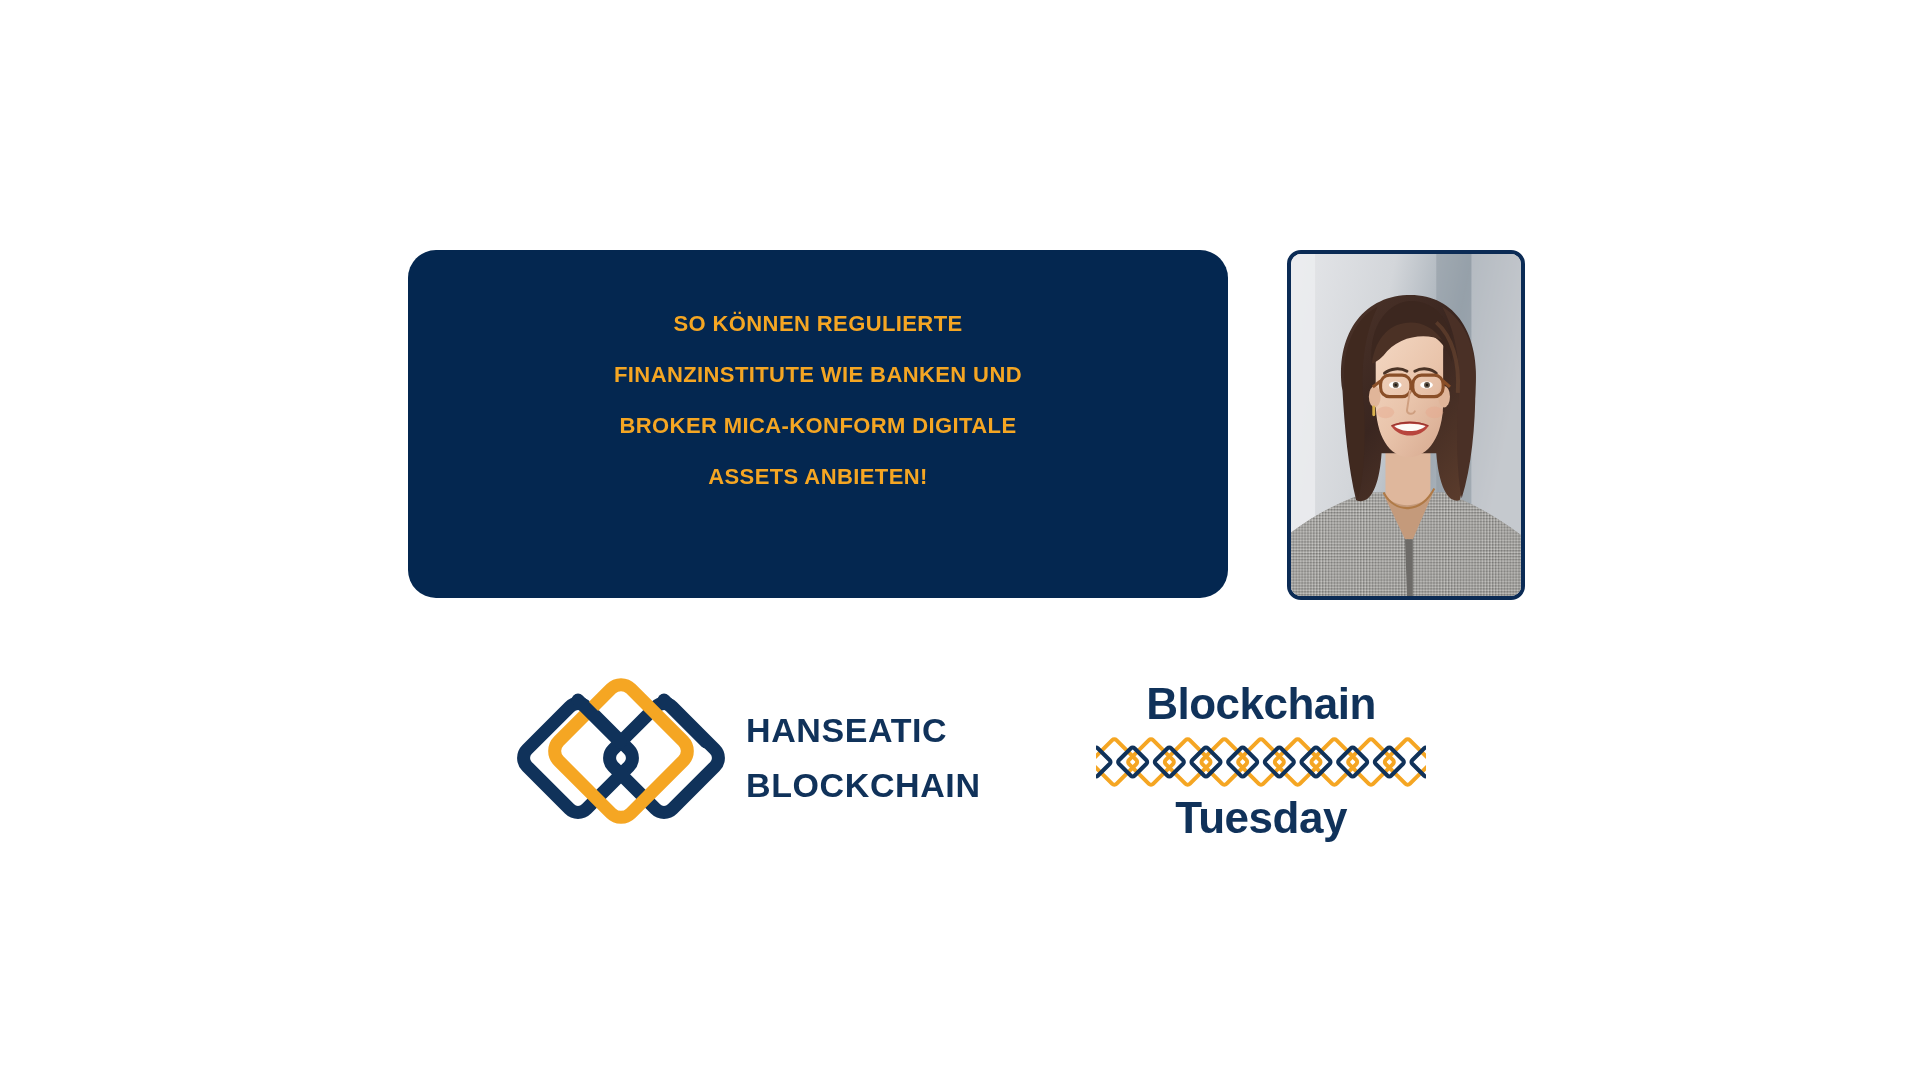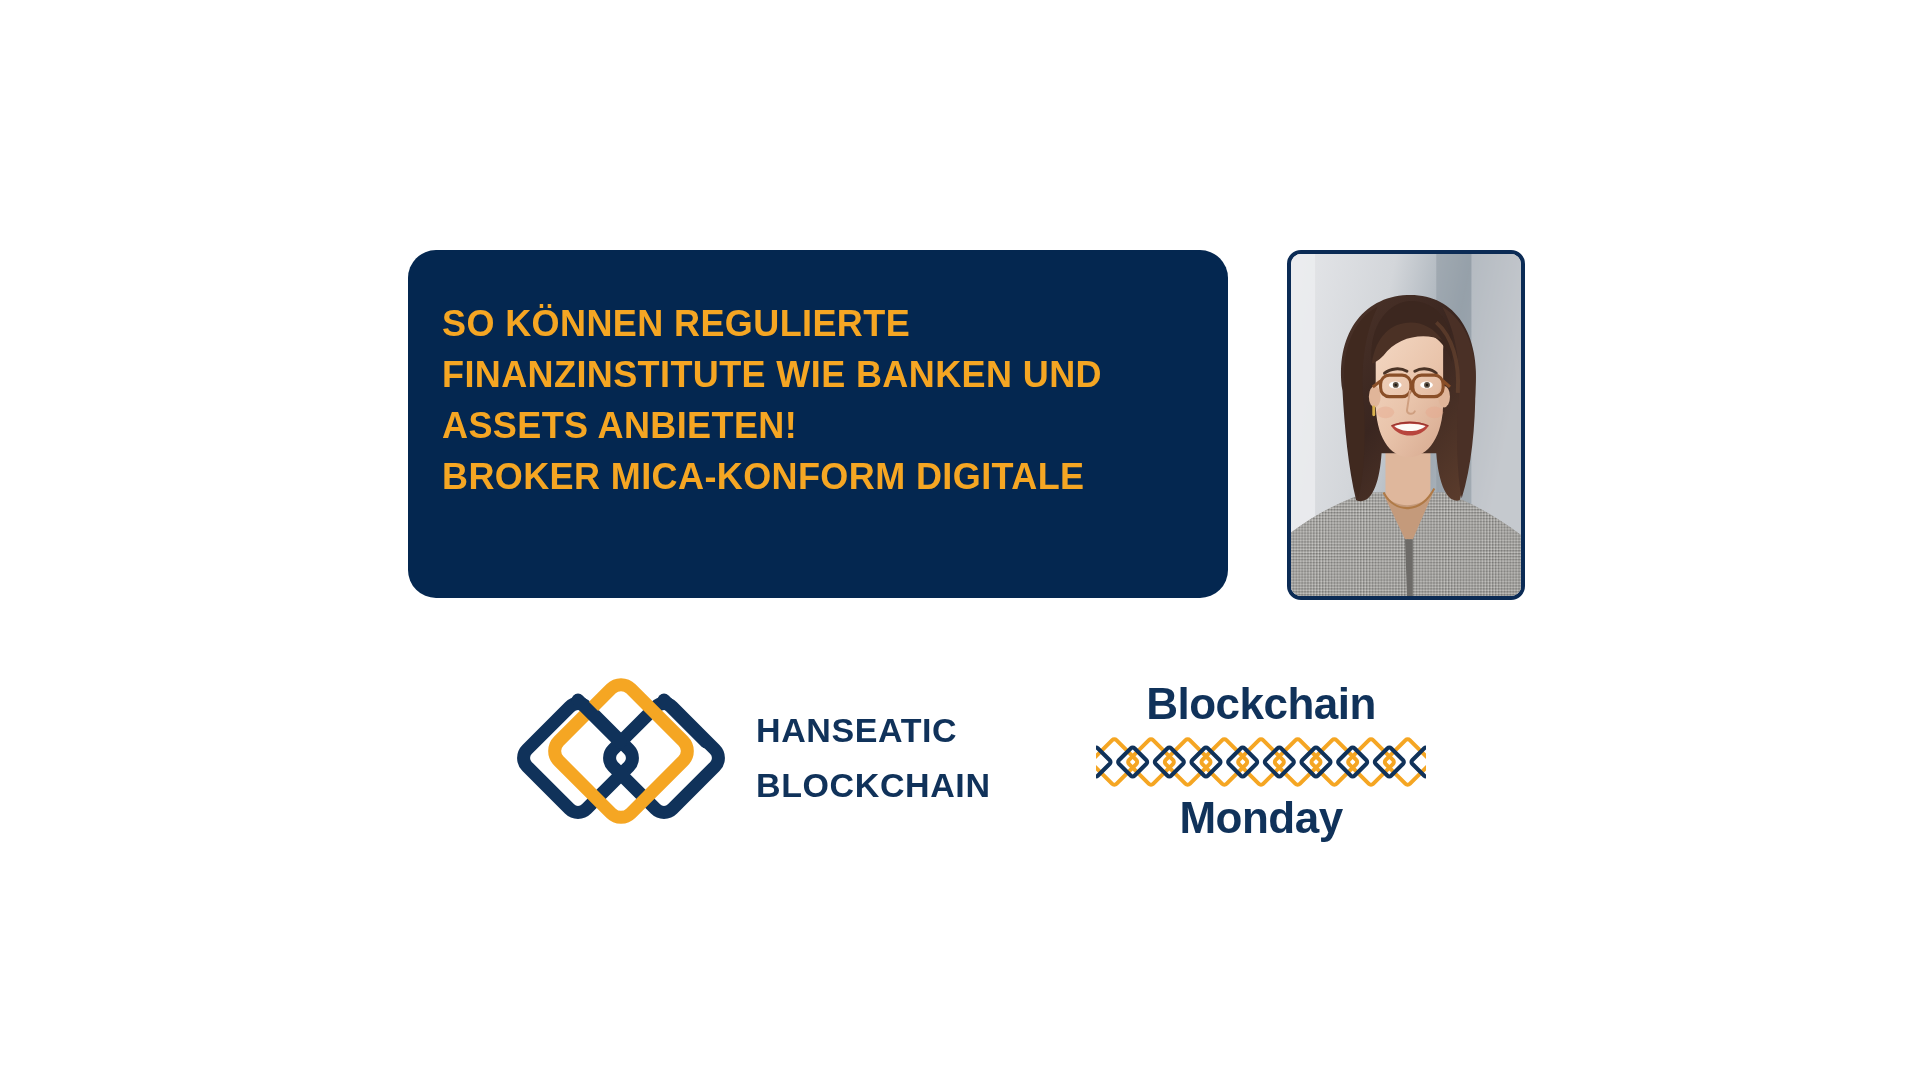--- a/index.html
+++ b/index.html
@@ -24,24 +24,25 @@
     background:#042750;
     border-radius:28px;
     display:flex;
     flex-direction:column;
     align-items:center;
     justify-content:flex-start;
     padding:48px 34px 0 34px;
   }
   #headline {
     color:#F5A623;
-    font-size:36px;
+    font-size:22px;
     font-weight:700;
     line-height:51px;
     letter-spacing:0.4px;
+    text-align:center;
     text-transform:uppercase;
     width:100%;
   }
   #headline .hl-line { display:block; white-space:nowrap; }
   #featuring-line {
     margin-top:36px;
     text-align:center;
     color:#F5A623;
     font-size:22px;
     letter-spacing:1.1px;
@@ -67,21 +68,21 @@
   #logo-row {
     position:absolute;
     left:0; top:668px;
     width:1920px; height:200px;
   }
 
   
   #hbi-logo {
     position:absolute;
     left:512px; top:10px;
-    display:flex; align-items:center; gap:26px;
+    display:flex; align-items:center; gap:16px;
   }
   #hbi-mark { width:218px; height:160px; flex:none; }
   #hbi-wordmark {
     color:#10325A;
     font-size:34px;
     font-weight:700;
     line-height:55px;
     letter-spacing:0.6px;
   }
   #hbi-wordmark span { display:block; white-space:nowrap; }
@@ -105,22 +106,22 @@
 </head>
 <body>
 
 <div id="stage">
 
   <div id="headline-card">
 
     <div id="headline">
       <span class="hl-line">SO KÖNNEN REGULIERTE</span>
       <span class="hl-line">FINANZINSTITUTE WIE BANKEN UND</span>
+      <span class="hl-line">BROKER MICA-KONFORM DIGITALE</span>
       <span class="hl-line">ASSETS ANBIETEN!</span>
-      <span class="hl-line">BROKER MICA-KONFORM DIGITALE</span>
     </div>
 
 
   </div>
 
   <div id="speaker-photo">
     <svg id="photo-canvas" viewBox="0 0 238 350" preserveAspectRatio="xMidYMid slice">
       <defs>
         <linearGradient id="bgGrad" x1="0" y1="0" x2="1" y2="0.3">
           <stop offset="0%" stop-color="#e6e7ea"></stop>
@@ -253,18 +254,18 @@
             <rect x="62.33333333333333" y="17" width="22" height="22" rx="2.5" transform="rotate(45 73.33333333333333 28)" stroke="#10325A"></rect>
             <rect x="99" y="17" width="22" height="22" rx="2.5" transform="rotate(45 110 28)" stroke="#10325A"></rect>
             <rect x="135.66666666666666" y="17" width="22" height="22" rx="2.5" transform="rotate(45 146.66666666666666 28)" stroke="#10325A"></rect>
             <rect x="172.33333333333331" y="17" width="22" height="22" rx="2.5" transform="rotate(45 183.33333333333331 28)" stroke="#10325A"></rect>
             <rect x="209" y="17" width="22" height="22" rx="2.5" transform="rotate(45 220 28)" stroke="#10325A"></rect>
             <rect x="245.66666666666663" y="17" width="22" height="22" rx="2.5" transform="rotate(45 256.66666666666663 28)" stroke="#10325A"></rect>
             <rect x="282.3333333333333" y="17" width="22" height="22" rx="2.5" transform="rotate(45 293.3333333333333 28)" stroke="#10325A"></rect>
             <rect x="319" y="17" width="22" height="22" rx="2.5" transform="rotate(45 330 28)" stroke="#10325A"></rect>
           </g>
       </svg>
-      <div class="bcm-word">Monday</div>
+      <div class="bcm-word">Tuesday</div>
     </div>
 
   </div>
 
 </div>
 
 </body></html>

